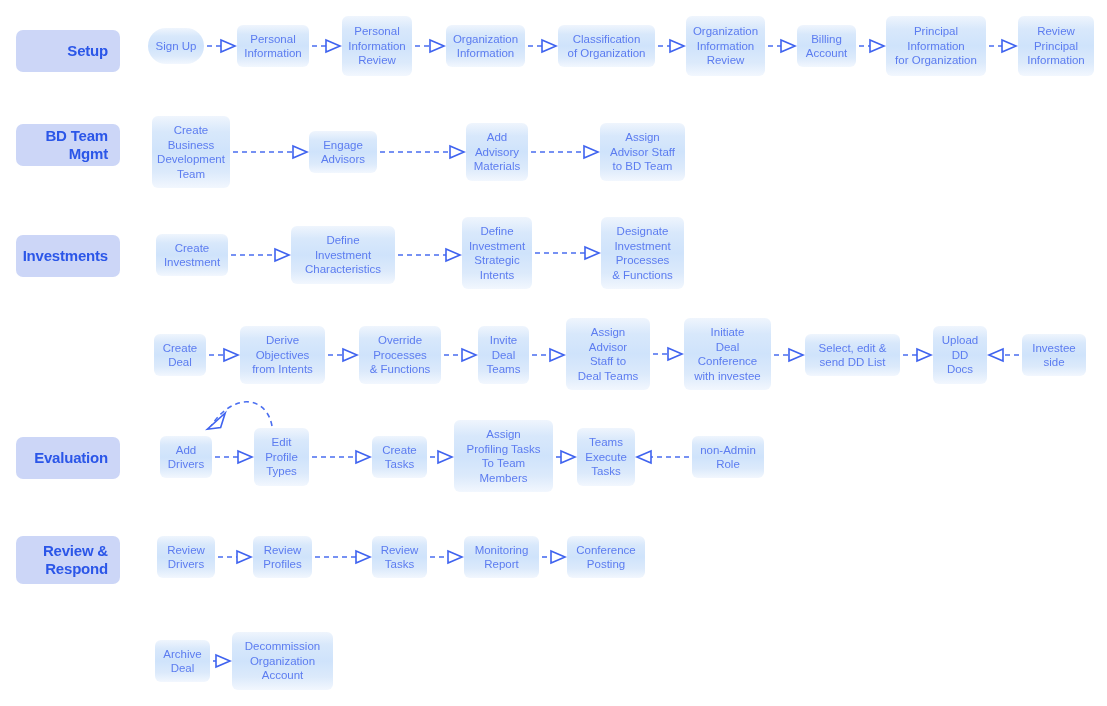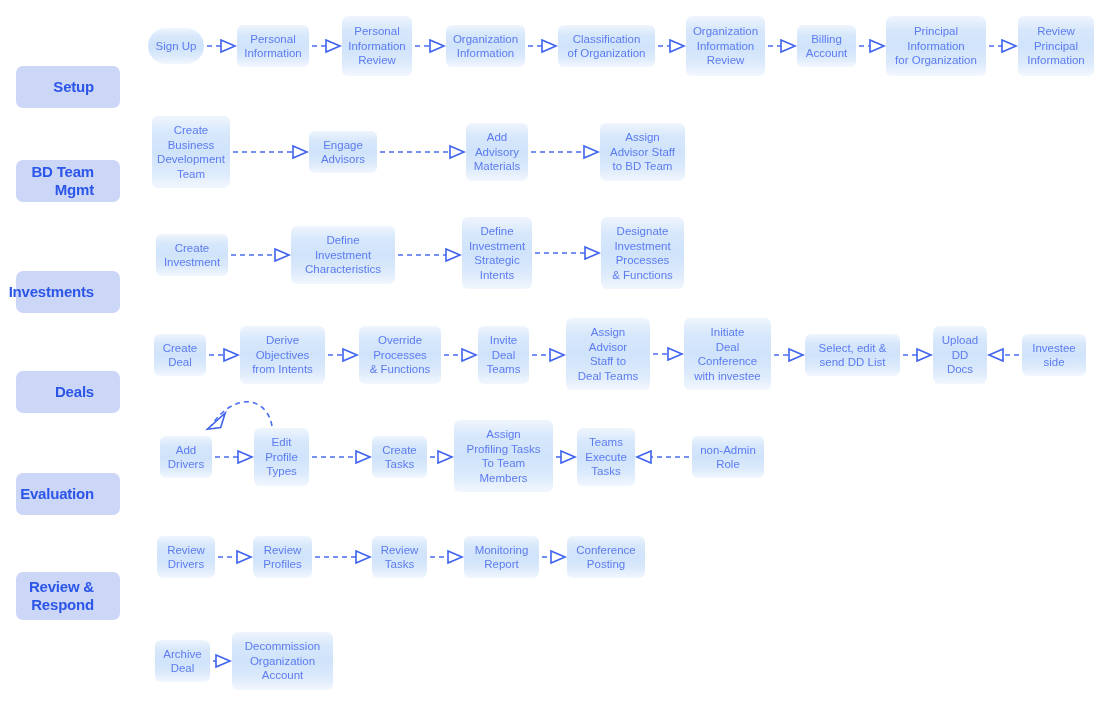--- a/index.html
+++ b/index.html
@@ -28,23 +28,22 @@
     border-radius: 7px;
     color: #2b56e8;
     font-weight: bold;
     font-size: 15px;
     line-height: 18px;
     display: flex;
     flex-direction: column;
     align-items: flex-end;
     justify-content: center;
     text-align: right;
-    padding-right: 26px;
+    padding-right: 12px;
     letter-spacing: -0.2px;
-    margin-top: 36px;
   }
   .lane-label span { display: block; white-space: nowrap; }
 
   
   .node {
     position: absolute;
     box-sizing: border-box;
     border-radius: 6px;
     background: linear-gradient(to bottom,
                 #eff5fd 0%,
@@ -226,23 +225,20 @@
 <div class="lane-label" style="left: 16px; top: 30px; width: 104px; height: 42px;">
       <span>Setup</span>
     </div>
     <div class="lane-label" style="left: 16px; top: 124px; width: 104px; height: 42px; justify-content: center;">
       <span>BD Team</span>
       <span>Mgmt</span>
     </div>
     <div class="lane-label" style="left: 16px; top: 235px; width: 104px; height: 42px;">
       <span>Investments</span>
     </div>
-    <div class="lane-label" style="left: 16px; top: 335px; width: 104px; height: 42px;">
-      <span>Deals</span>
-    </div>
     <div class="lane-label" style="left: 16px; top: 437px; width: 104px; height: 42px;">
       <span>Evaluation</span>
     </div>
     <div class="lane-label" style="left: 16px; top: 536px; width: 104px; height: 48px; text-align: center;">
       <span>Review &amp;</span>
       <span>Respond</span>
     </div>
     <div class="node" style="left: 148px; top: 28px; width: 56px; height: 36px; border-radius: 18px;">
       <span>Sign Up</span>
     </div>

